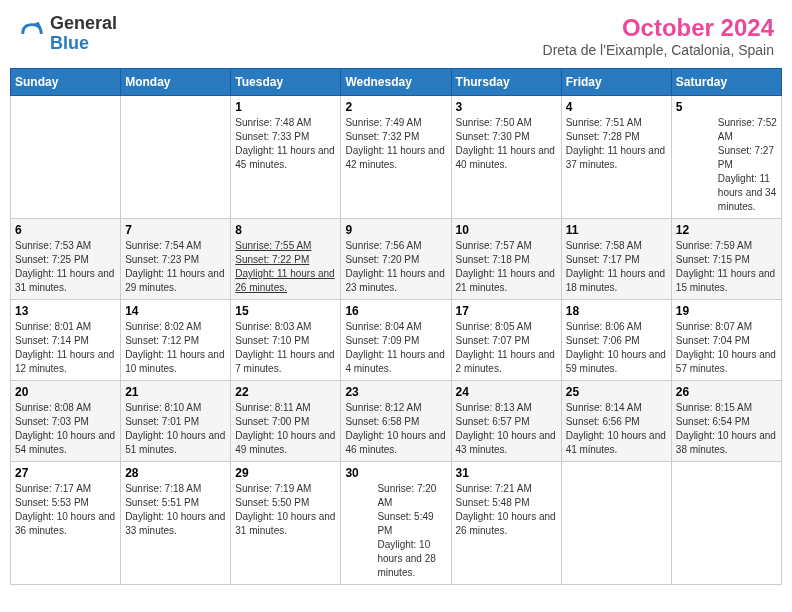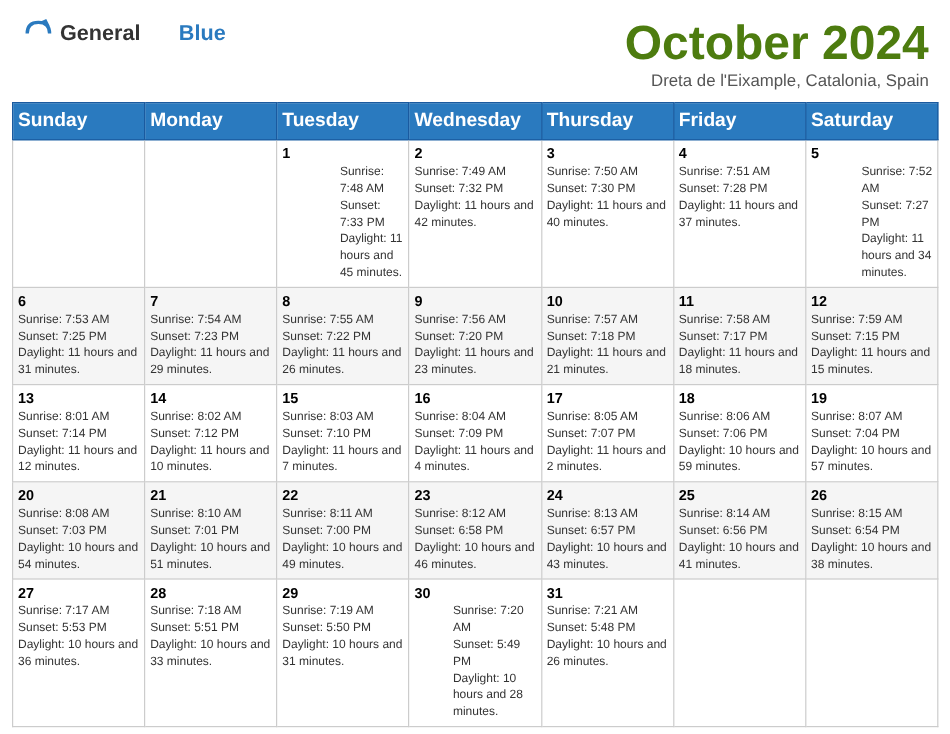--- a/index.html
+++ b/index.html
@@ -16,61 +16,61 @@
       align-items: flex-start;
       margin-bottom: 6px;
       padding: 4px 8px;
     }
     .logo {
       display: flex;
       align-items: center;
     }
     .logo-text {
       display: flex;
+      flex-direction: column;
       line-height: 1.1;
-      gap: 32px;
     }
     .logo-general {
       font-size: 18px;
       font-weight: bold;
       color: #333;
     }
     .logo-blue {
       font-size: 18px;
       font-weight: bold;
       color: #2a7abf;
     }
     .logo-icon {
       width: 28px;
       height: 28px;
       margin-right: 4px;
     }
     .title-block {
       text-align: right;
     }
     .month-title {
-      font-size: 40px;
+      font-size: 24px;
       font-weight: bold;
-      color: #4d7c0f;
+      color: #ec4899;
     }
     .subtitle {
       font-size: 14px;
       color: #555;
     }
     .calendar {
       width: 100%;
       border-collapse: collapse;
       font-size: 11px;
     }
     .calendar thead tr th {
       background: #2a7abf;
       color: #fff;
       padding: 6px 4px;
       text-align: left;
-      font-size: 16px;
+      font-size: 12px;
       border: 1px solid #1a5a9f;
     }
     .calendar tbody tr td {
       border: 1px solid #ccc;
       vertical-align: top;
       padding: 4px;
       width: 110px;
       min-height: 75px;
       background: #fff;
     }
@@ -123,21 +123,21 @@
         <th>Friday</th>
         <th>Saturday</th>
       </tr>
   </thead>
   <tbody id="calendar-body">
   <tr>
         <td class="empty-cell"></td>
         <td class="empty-cell"></td>
         <td>
           <span class="day-num">1</span>
-          <div class="day-info" style="white-space: pre-line; margin-left: 48px;">Sunrise: 7:48 AM
+          <div class="day-info" style="white-space: pre-line;">Sunrise: 7:48 AM
 Sunset: 7:33 PM
 Daylight: 11 hours and 45 minutes.</div>
         </td>
         <td>
           <span class="day-num">2</span>
           <div class="day-info" style="white-space: pre-line;">Sunrise: 7:49 AM
 Sunset: 7:32 PM
 Daylight: 11 hours and 42 minutes.</div>
         </td>
         <td>
@@ -167,21 +167,21 @@
 Daylight: 11 hours and 31 minutes.</div>
         </td>
         <td>
           <span class="day-num">7</span>
           <div class="day-info" style="white-space: pre-line;">Sunrise: 7:54 AM
 Sunset: 7:23 PM
 Daylight: 11 hours and 29 minutes.</div>
         </td>
         <td>
           <span class="day-num">8</span>
-          <div class="day-info" style="white-space: pre-line;">Sunrise: 7:55 AM
+          <div class="day-info" style="white-space: pre-line; text-decoration: underline;">Sunrise: 7:55 AM
 Sunset: 7:22 PM
 Daylight: 11 hours and 26 minutes.</div>
         </td>
         <td>
           <span class="day-num">9</span>
           <div class="day-info" style="white-space: pre-line;">Sunrise: 7:56 AM
 Sunset: 7:20 PM
 Daylight: 11 hours and 23 minutes.</div>
         </td>
         <td>

